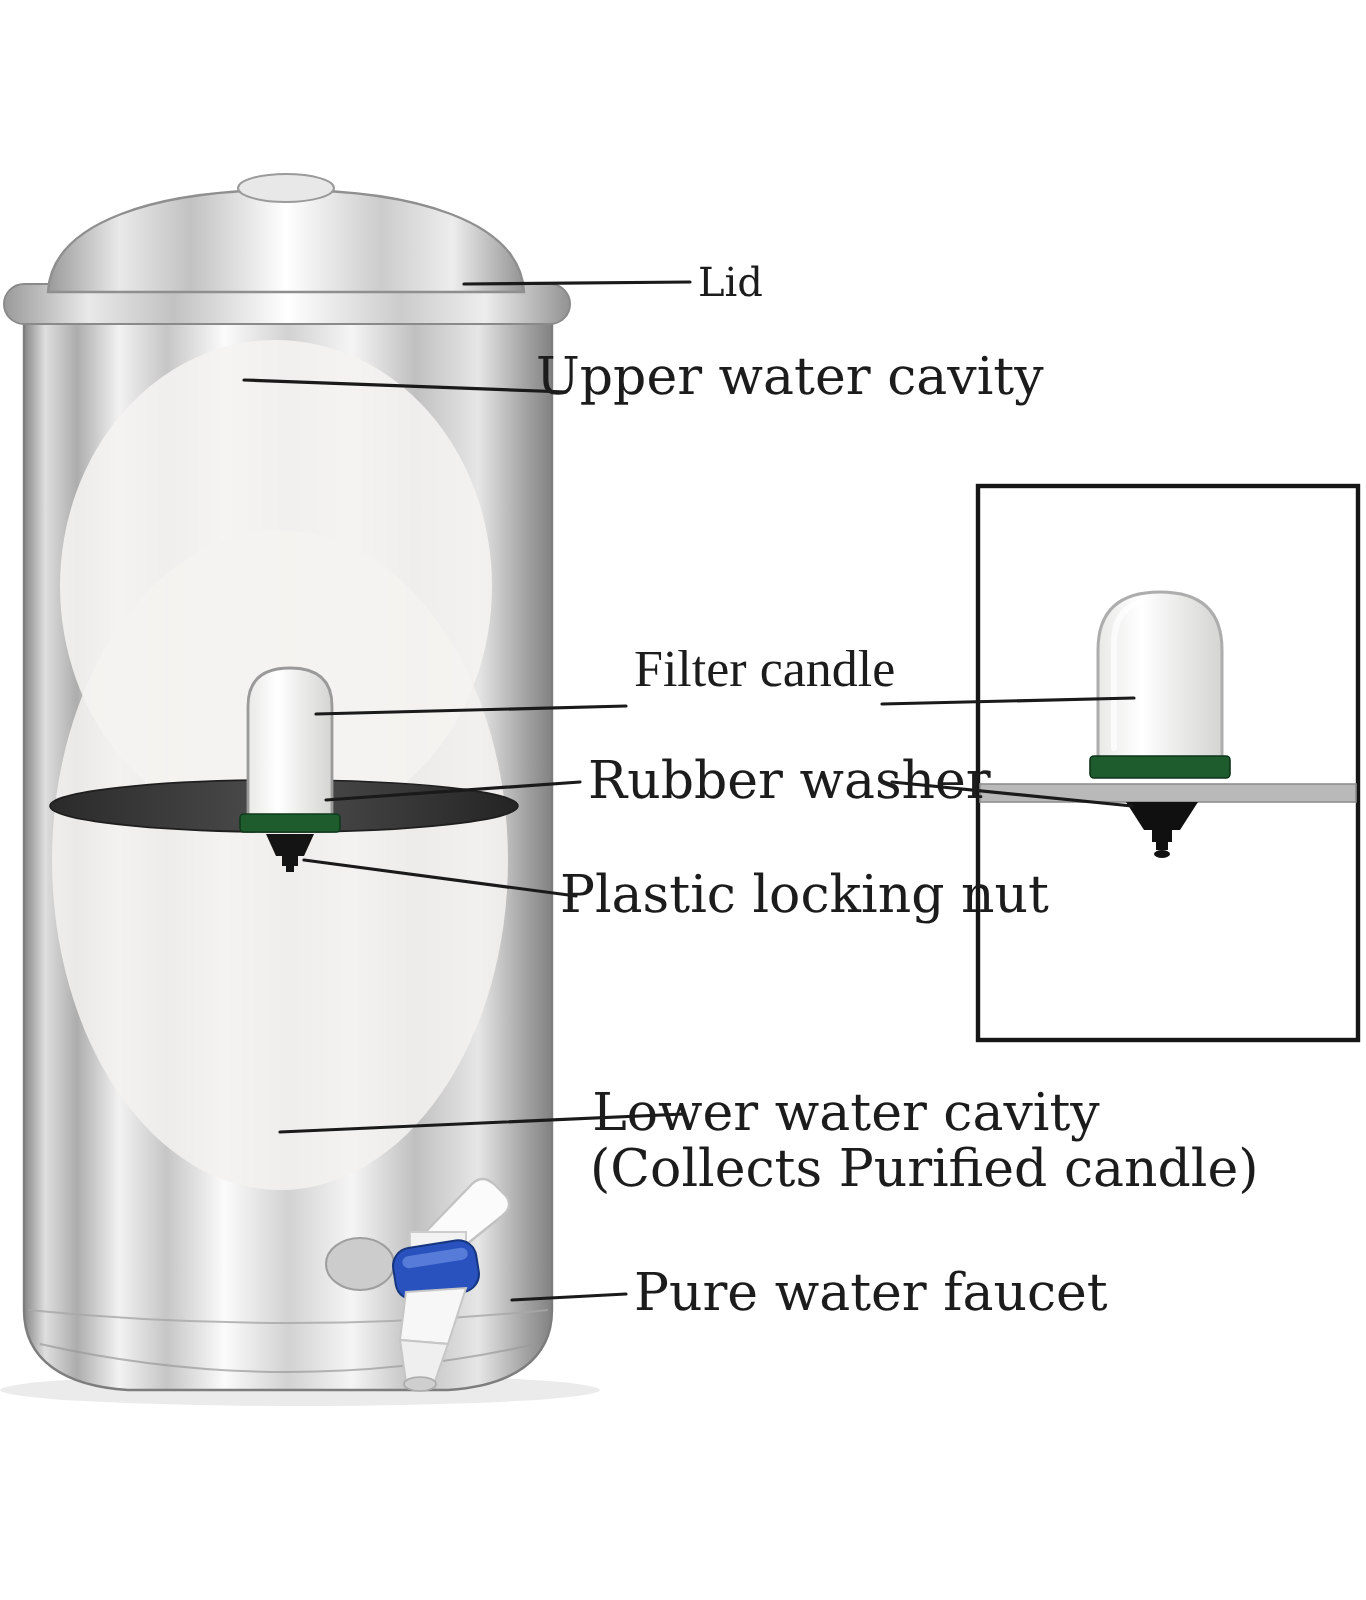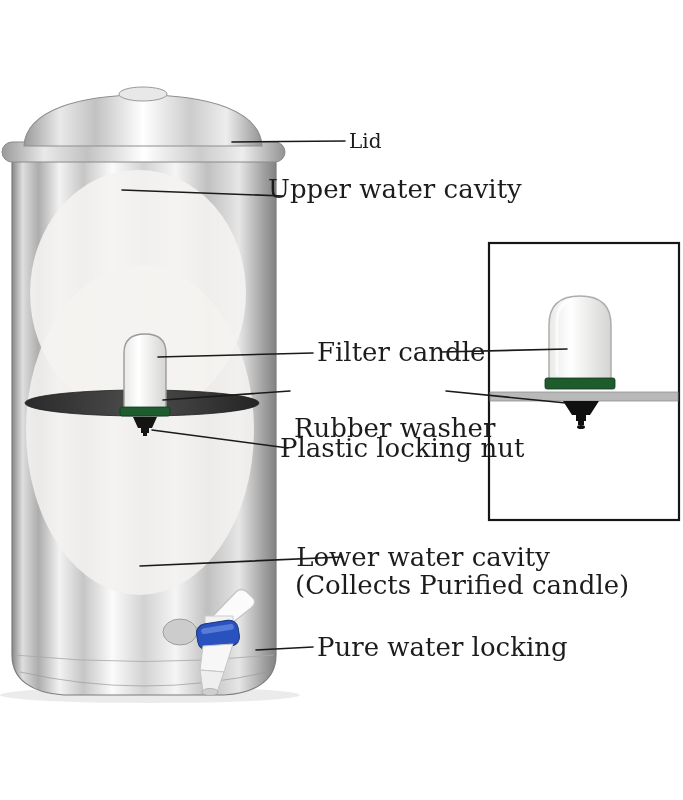--- a/index.html
+++ b/index.html
@@ -142,26 +142,26 @@
       <line x1="256" y1="650" x2="313" y2="647"></line>
     </g>
   </svg>
 
   <div class="label big" style="left:349px; top:128px;">Lid</div>
 
   <div class="label two-line" style="left:268px; top:175px; width:212px;">
     <div>Upper water cavity</div>
   </div>
 
-  <div class="label" style="left:317px; top:339px;">Filter candle</div>
+  <div class="label" style="left:317px; top:322px;font-family:Liberation Serif, serif;">Filter candle</div>
 
-  <div class="label" style="left:294px; top:378px;margin-top:37px;">Rubber washer</div>
+  <div class="label" style="left:294px; top:378px;">Rubber washer</div>
 
   <div class="label" style="left:280px; top:435px;">Plastic locking nut</div>
 
   <div class="label two-line" style="left:295px; top:543px; width:256px;">
     <div>Lower water cavity</div>
     <div>(Collects Purified candle)</div>
   </div>
 
-  <div class="label" style="left:317px; top:634px;">Pure water locking</div>
+  <div class="label" style="left:317px; top:634px;">Pure water faucet</div>
 
 </div>
 
 </body></html>

